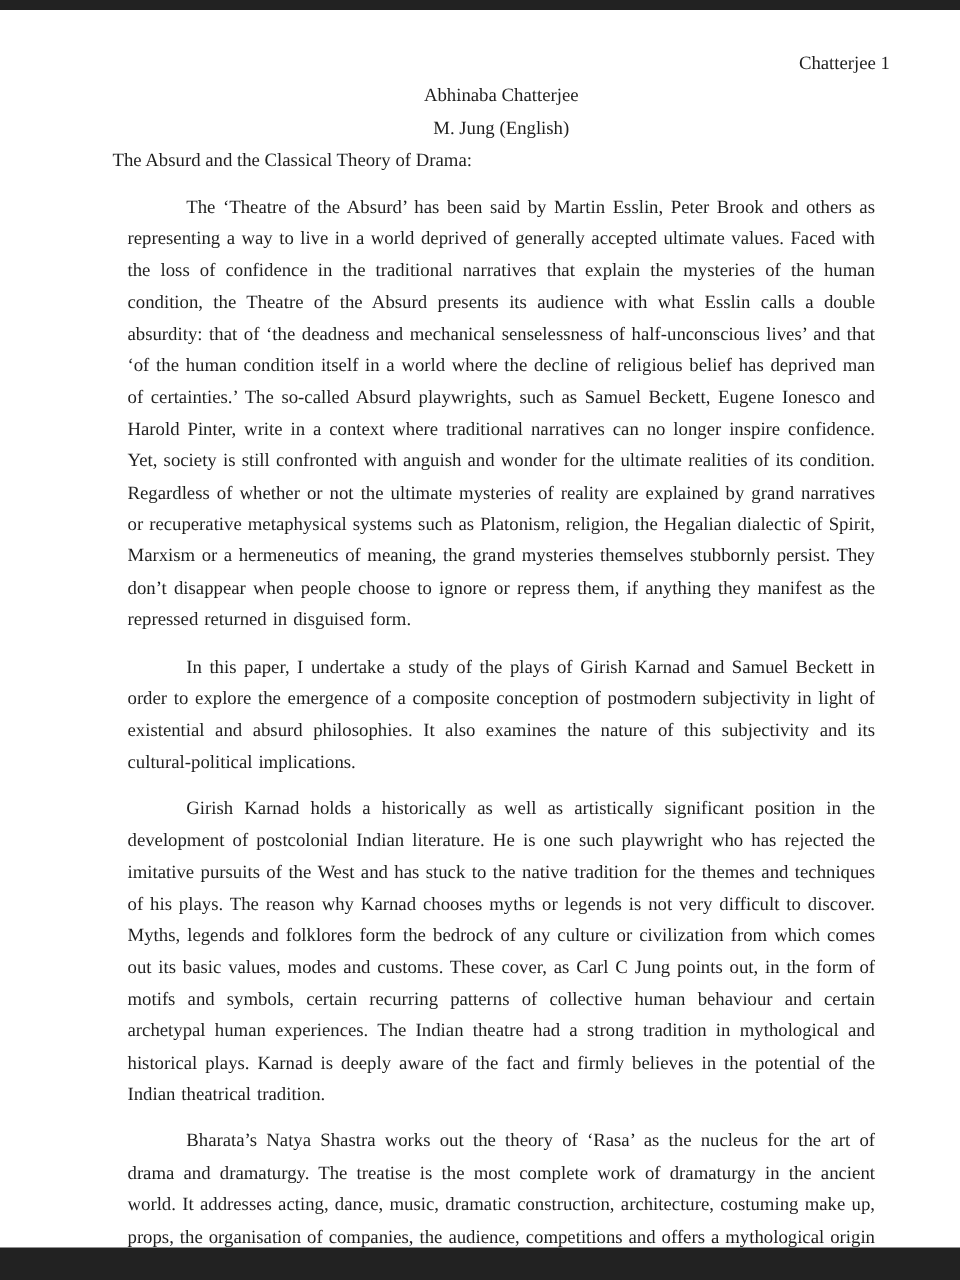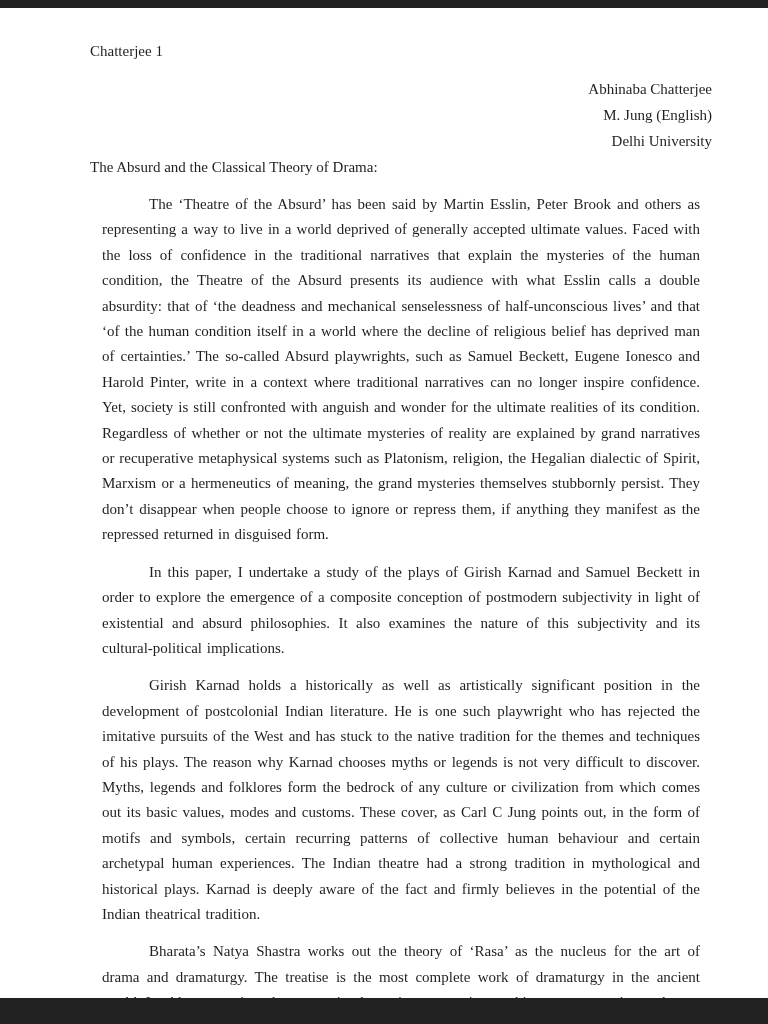--- a/index.html
+++ b/index.html
@@ -30,27 +30,26 @@
   .page {
     box-sizing: border-box;
     width: 768px;
     height: 990px;
     background: #ffffff;
     color: #1f1f1f;
     padding: 30px 56px 0 90px;
     font-size: 15px;
   }
   .header-right {
-    text-align: left;
+    text-align: right;
     line-height: 26px;
-    margin-bottom: 12px;
   }
   .author-line {
     line-height: 26px;
-    text-align: right;
+    text-align: center;
   }
   .title-line {
     text-align: left;
     line-height: 26px;
     text-underline-offset: 3px;
   }
   .body-para {
     margin: 12px;
     text-align: justify;
     text-indent: 47px;
@@ -67,21 +66,20 @@
   <div class="bar top"></div>
 
   <div class="page">
 
     <div class="header-right">Chatterjee 1</div>
 
     <div class="author-line">Abhinaba Chatterjee</div>
 
     <div class="author-line">M. Jung (English)</div>
 
-    <div class="author-line">Delhi University</div>
 
     <div class="title-line">The Absurd and the Classical Theory of Drama:</div>
 
 
     <p class="body-para">The ‘Theatre of the Absurd’ has been said by Martin Esslin, Peter Brook and others as representing a way to live in a world deprived of generally accepted ultimate values. Faced with the loss of confidence in the traditional narratives that explain the mysteries of the human condition, the Theatre of the Absurd presents its audience with what Esslin calls a double absurdity: that of ‘the deadness and mechanical senselessness of half-unconscious lives’ and that ‘of the human condition itself in a world where the decline of religious belief has deprived man of certainties.’ The so-called Absurd playwrights, such as Samuel Beckett, Eugene Ionesco and Harold Pinter, write in a context where traditional narratives can no longer inspire confidence. Yet, society is still confronted with anguish and wonder for the ultimate realities of its condition. Regardless of whether or not the ultimate mysteries of reality are explained by grand narratives or recuperative metaphysical systems such as Platonism, religion, the Hegalian dialectic of Spirit, Marxism or a hermeneutics of meaning, the grand mysteries themselves stubbornly persist. They don’t disappear when people choose to ignore or repress them, if anything they manifest as the repressed returned in disguised form.</p>
 
     <p class="body-para">In this paper, I undertake a study of the plays of Girish Karnad and Samuel Beckett in order to explore the emergence of a composite conception of postmodern subjectivity in light of existential and absurd philosophies. It also examines the nature of this subjectivity and its cultural-political implications.</p>
 
     <p class="body-para">Girish Karnad holds a historically as well as artistically significant position in the development of postcolonial Indian literature. He is one such playwright who has rejected the imitative pursuits of the West and has stuck to the native tradition for the themes and techniques of his plays. The reason why Karnad chooses myths or legends is not very difficult to discover. Myths, legends and folklores form the bedrock of any culture or civilization from which comes out its basic values, modes and customs. These cover, as Carl C Jung points out, in the form of motifs and symbols, certain recurring patterns of collective human behaviour and certain archetypal human experiences. The Indian theatre had a strong tradition in mythological and historical plays. Karnad is deeply aware of the fact and firmly believes in the potential of the Indian theatrical tradition.</p>
 

